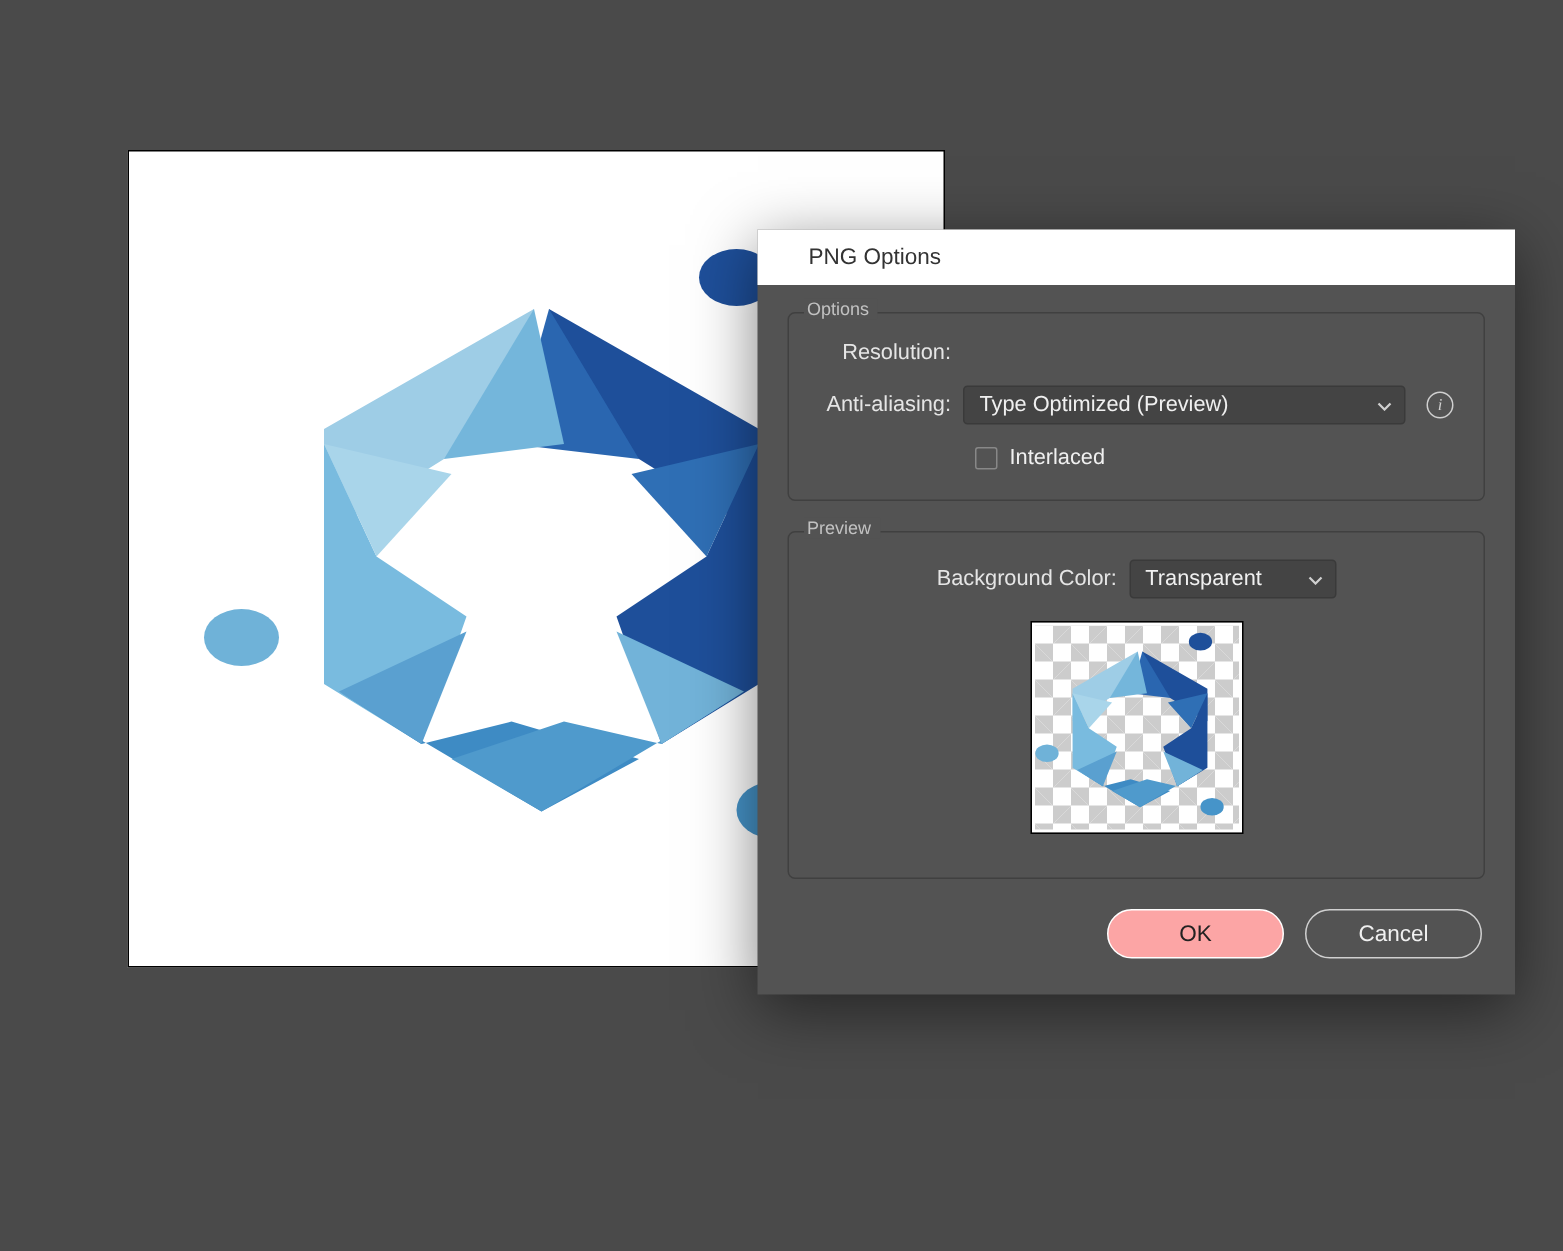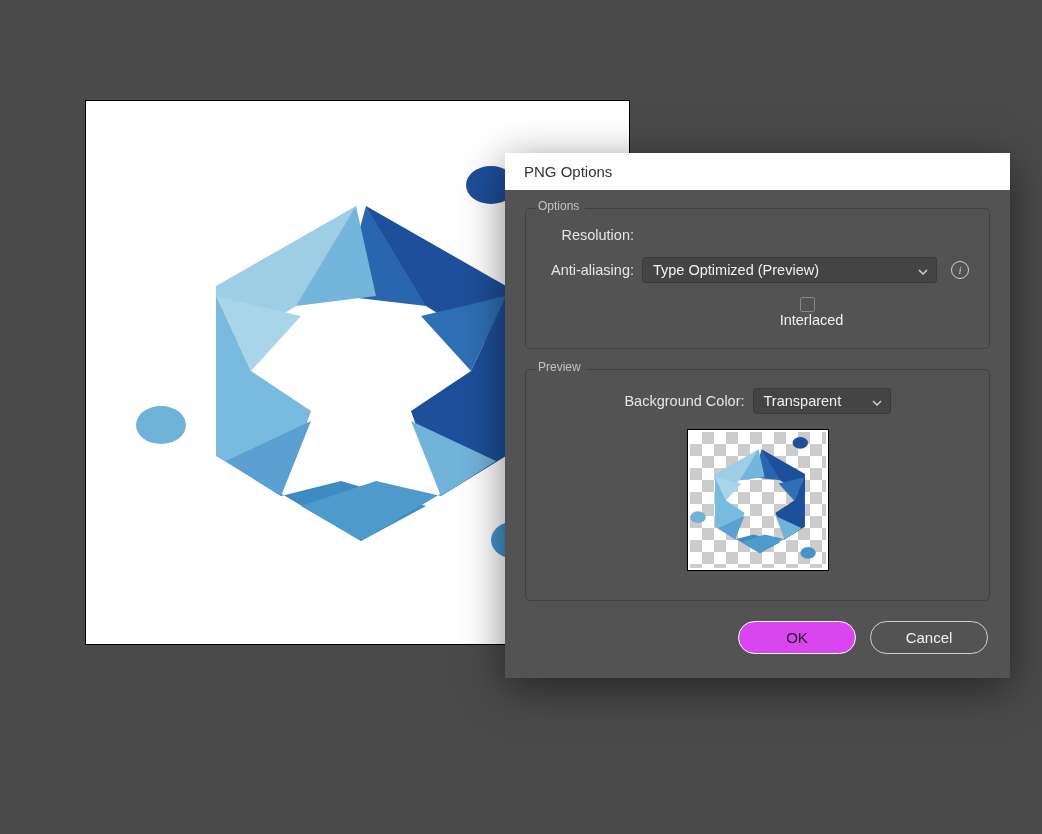--- a/index.html
+++ b/index.html
@@ -23,21 +23,21 @@
   .dialog {
     position: absolute;
     left: 505px;
     top: 153px;
     width: 505px;
     background: #535353;
     box-shadow: 0 10px 40px rgba(0,0,0,0.5);
   }
   .dialog-title {
     background: #fff;
-    padding: 10px 19px;
+    padding: 10px 34px;
     font-size: 15px;
     color: #333;
     font-weight: 400;
   }
   .dialog-body {
     padding: 18px 20px 24px 20px;
   }
   .fieldset {
     border: 1px solid #404040;
     border-radius: 5px;
@@ -95,21 +95,21 @@
     border-radius: 50%;
     display: inline-flex;
     align-items: center;
     justify-content: center;
     font-size: 11px;
     color: #d0d0d0;
     margin-left: 14px;
     font-style: italic;
     font-family: Georgia, serif;
   }
-  .checkbox-row { padding-left: 108px; flex-direction: column; }
+  .checkbox-row { padding-left: 108px; }
   .checkbox {
     width: 15px; height: 15px;
     border: 1px solid #888;
     border-radius: 2px;
     background: #535353;
     display: inline-block;
     margin-right: 8px;
     vertical-align: middle;
   }
   .checkbox-label { color: #f0f0f0; font-size: 14.5px; vertical-align: middle; }
@@ -136,21 +136,21 @@
   }
   .btn-row { display: flex; justify-content: flex-end; gap: 14px; padding: 0 2px; }
   .btn {
     min-width: 118px;
     padding: 7px 0;
     border-radius: 999px;
     font-size: 15px;
     text-align: center;
     cursor: default;
   }
-  .btn-primary { background: #d946ef; color: #222; border: 1px solid #fff; font-weight: 500;}
+  .btn-primary { background: #fca5a5; color: #222; border: 1px solid #fff; font-weight: 500;}
   .btn-secondary { background: transparent; color: #f0f0f0; border: 1.5px solid #d0d0d0; }
   svg.chev-svg { width: 10px; height: 6px; }
   svg.chev-svg path { stroke: #d0d0d0; stroke-width: 1.5; fill: none; }
 
   
   .logo-art { position: absolute; }
   .logo-art .dot { position: absolute; border-radius: 50%; }
 
   
   .canvas .logo-art { left: 75px; top: 75px; width: 395px; height: 395px; }

